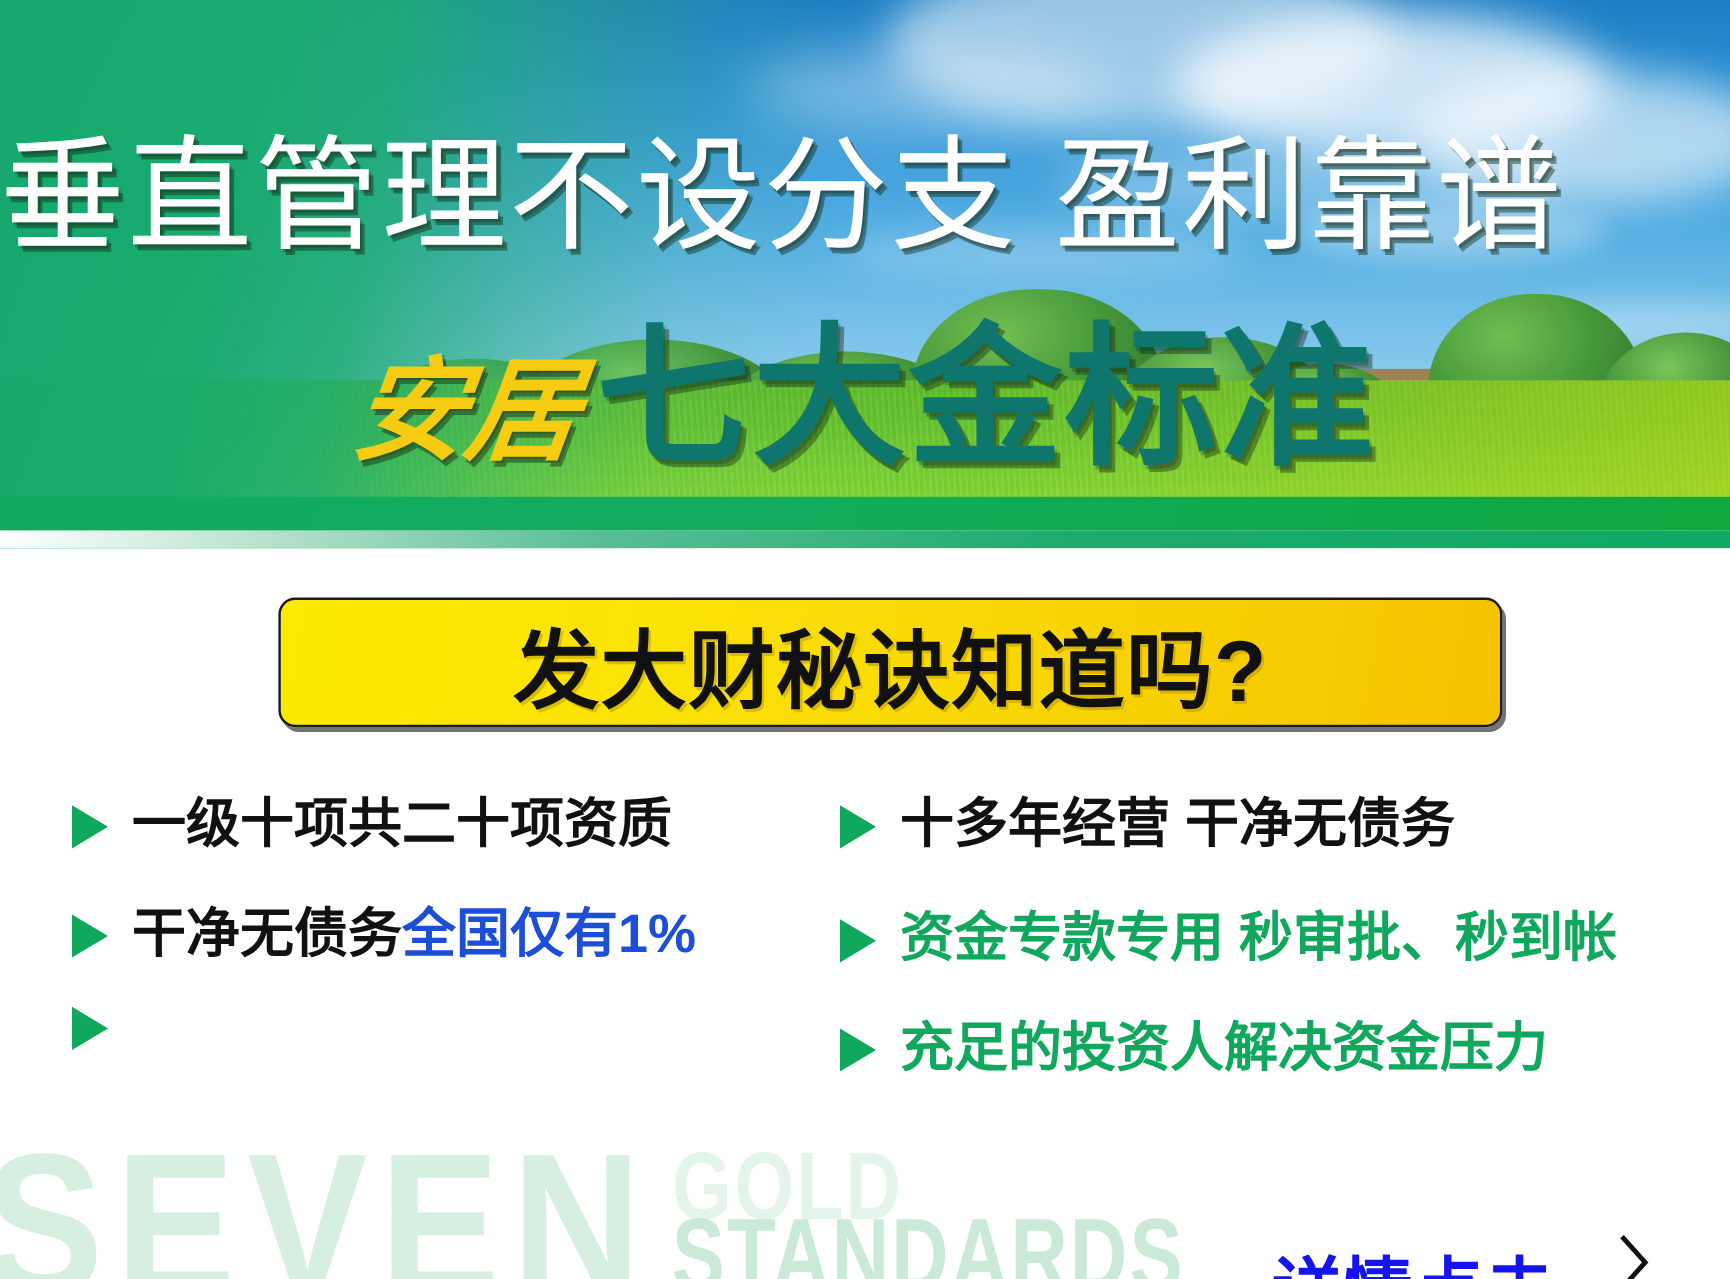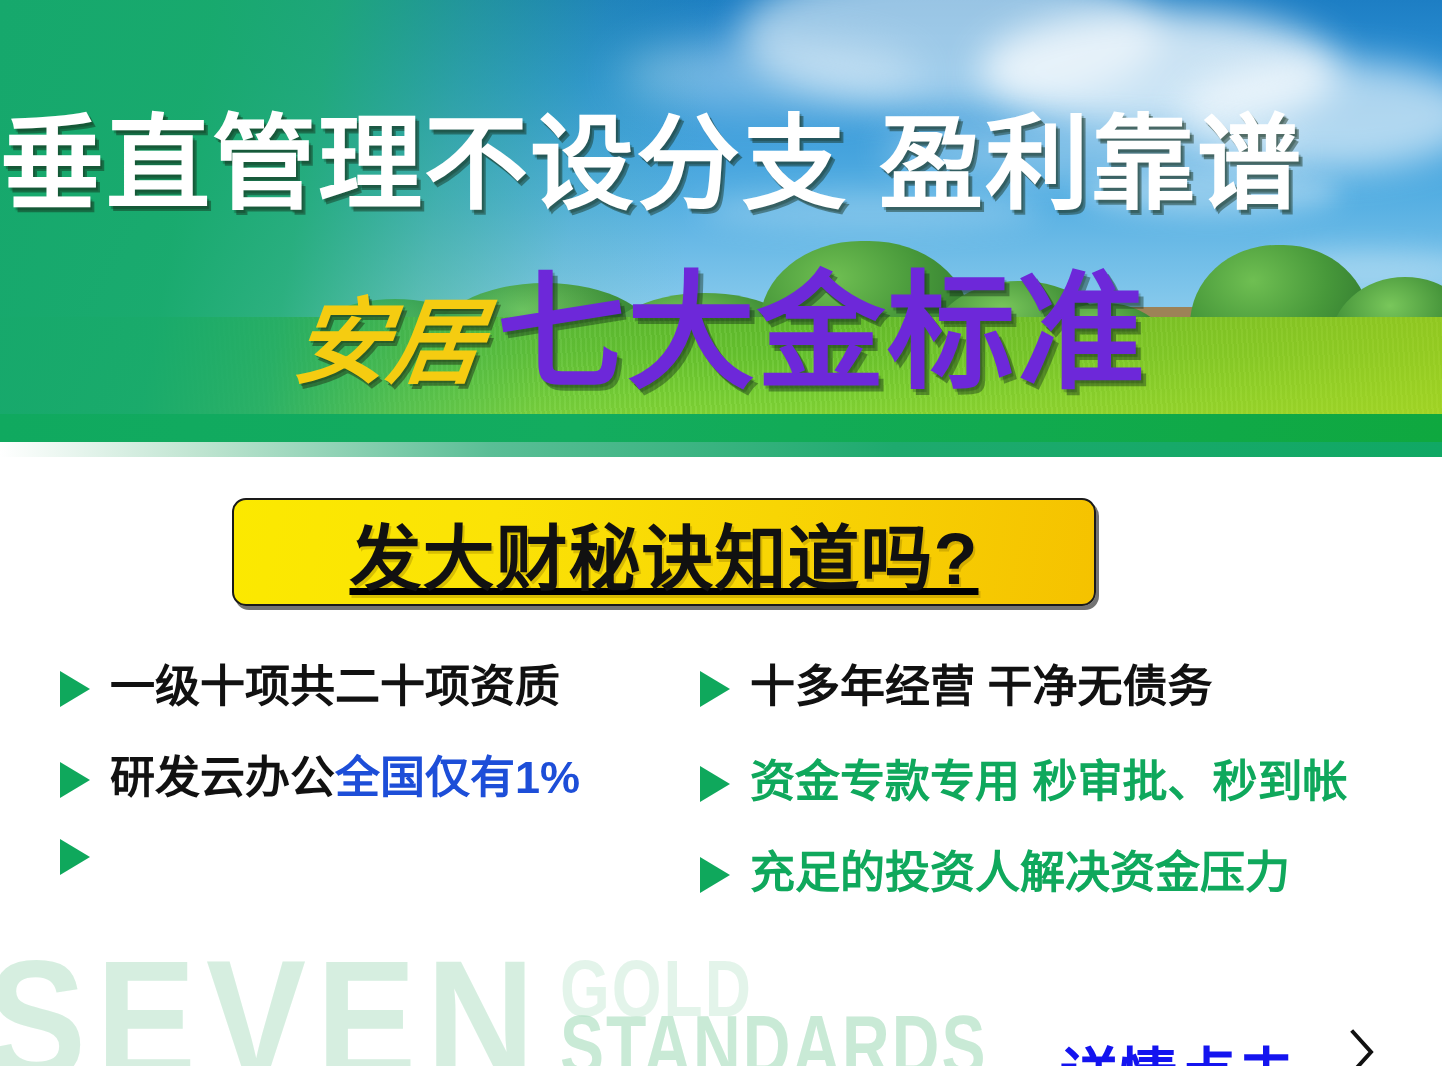--- a/index.html
+++ b/index.html
@@ -157,21 +157,21 @@
 
   
   .headline1 {
     position: absolute;
     left: 0;
     top: 112px;
     width: 1245px;
     text-align: center;
     font-size: 104px;
     line-height: 1;
-    font-weight: bold;
+    font-weight: normal;
     color: #ffffff;
     letter-spacing: 2px;
     white-space: nowrap;
     text-shadow:
       4px 5px 0 rgba(20,45,25,.45),
       2px 3px 1px rgba(20,45,25,.35);
   }
   .headline2-row {
     position: absolute;
     left: 0;
@@ -193,43 +193,42 @@
     margin-bottom: 4px;
     transform: skewX(-7deg);
     text-shadow:
       4px 5px 0 rgba(30,50,20,.50),
       2px 2px 0 rgba(30,50,20,.35);
   }
   .headline2 {
     font-size: 128px;
     line-height: .95;
     font-weight: bold;
-    color: #6d28d9;
+    color: #0f766e;
     letter-spacing: 2px;
     text-shadow:
       5px 6px 0 rgba(20,45,25,.42),
       2px 3px 1px rgba(20,45,25,.3);
   }
 
   
   .qbar {
     position: absolute;
     left: 232px;
     top: 498px;
-    width: 864px;
+    width: 1020px;
     height: 108px;
     border-radius: 14px;
     border: 2px solid #1a1a1a;
     background: linear-gradient(100deg, #fbe900 0%, #fbe306 30%, #f8d504 62%, #f5c200 100%);
     box-shadow: 3px 4px 0 rgba(0,0,0,.55);
     display: flex;
     align-items: center;
     justify-content: center;
     box-sizing: border-box;
-    text-decoration: underline;
   }
   .qbar-text {
     font-size: 72px;
     font-weight: bold;
     color: #111111;
     letter-spacing: 1px;
     white-space: nowrap;
     text-shadow: 2px 3px 0 rgba(150,120,0,.35);
   }
 
@@ -412,21 +411,21 @@
       <div class="feat">
         <span class="tri"></span>
         <div class="feat-text">
           <div><span>一级十项共二十项资质</span></div>
         </div>
       </div>
 
       <div class="feat">
         <span class="tri"></span>
         <div class="feat-text">
-          <div><span>研发云办公</span><span class="hl">全国仅有1%</span></div>
+          <div><span>干净无债务</span><span class="hl">全国仅有1%</span></div>
         </div>
       </div>
 
       <div class="feat">
         <span class="tri"></span>
       </div>
 
     </div>
 
     <div class="col-right">

